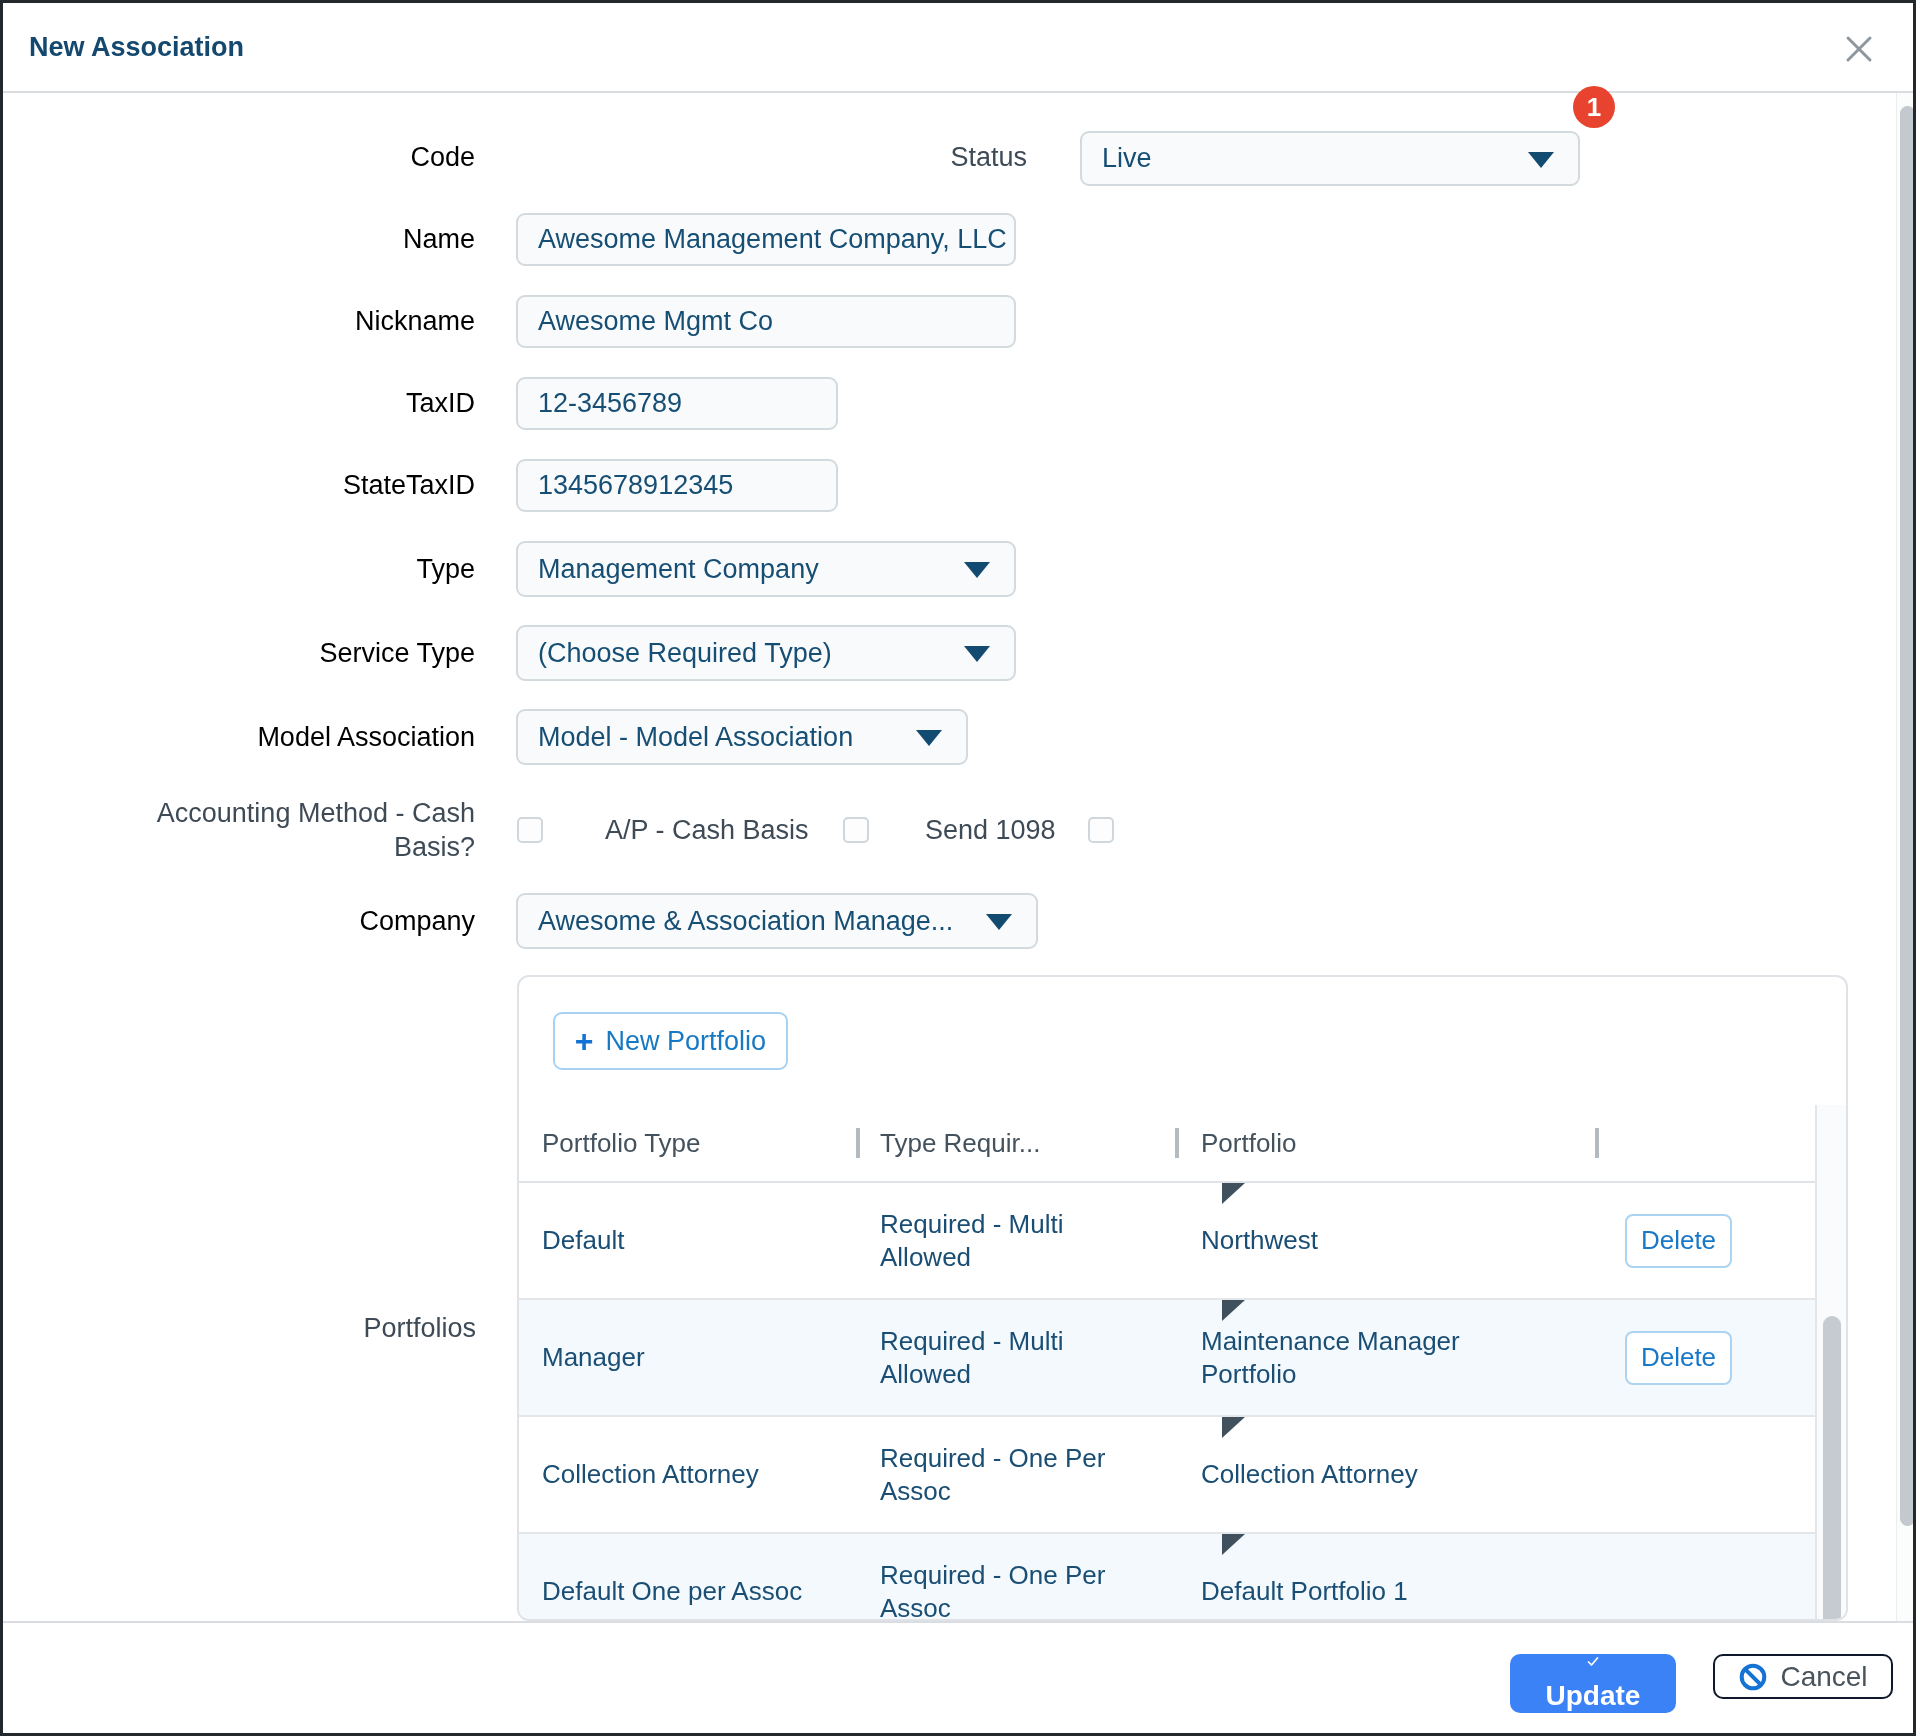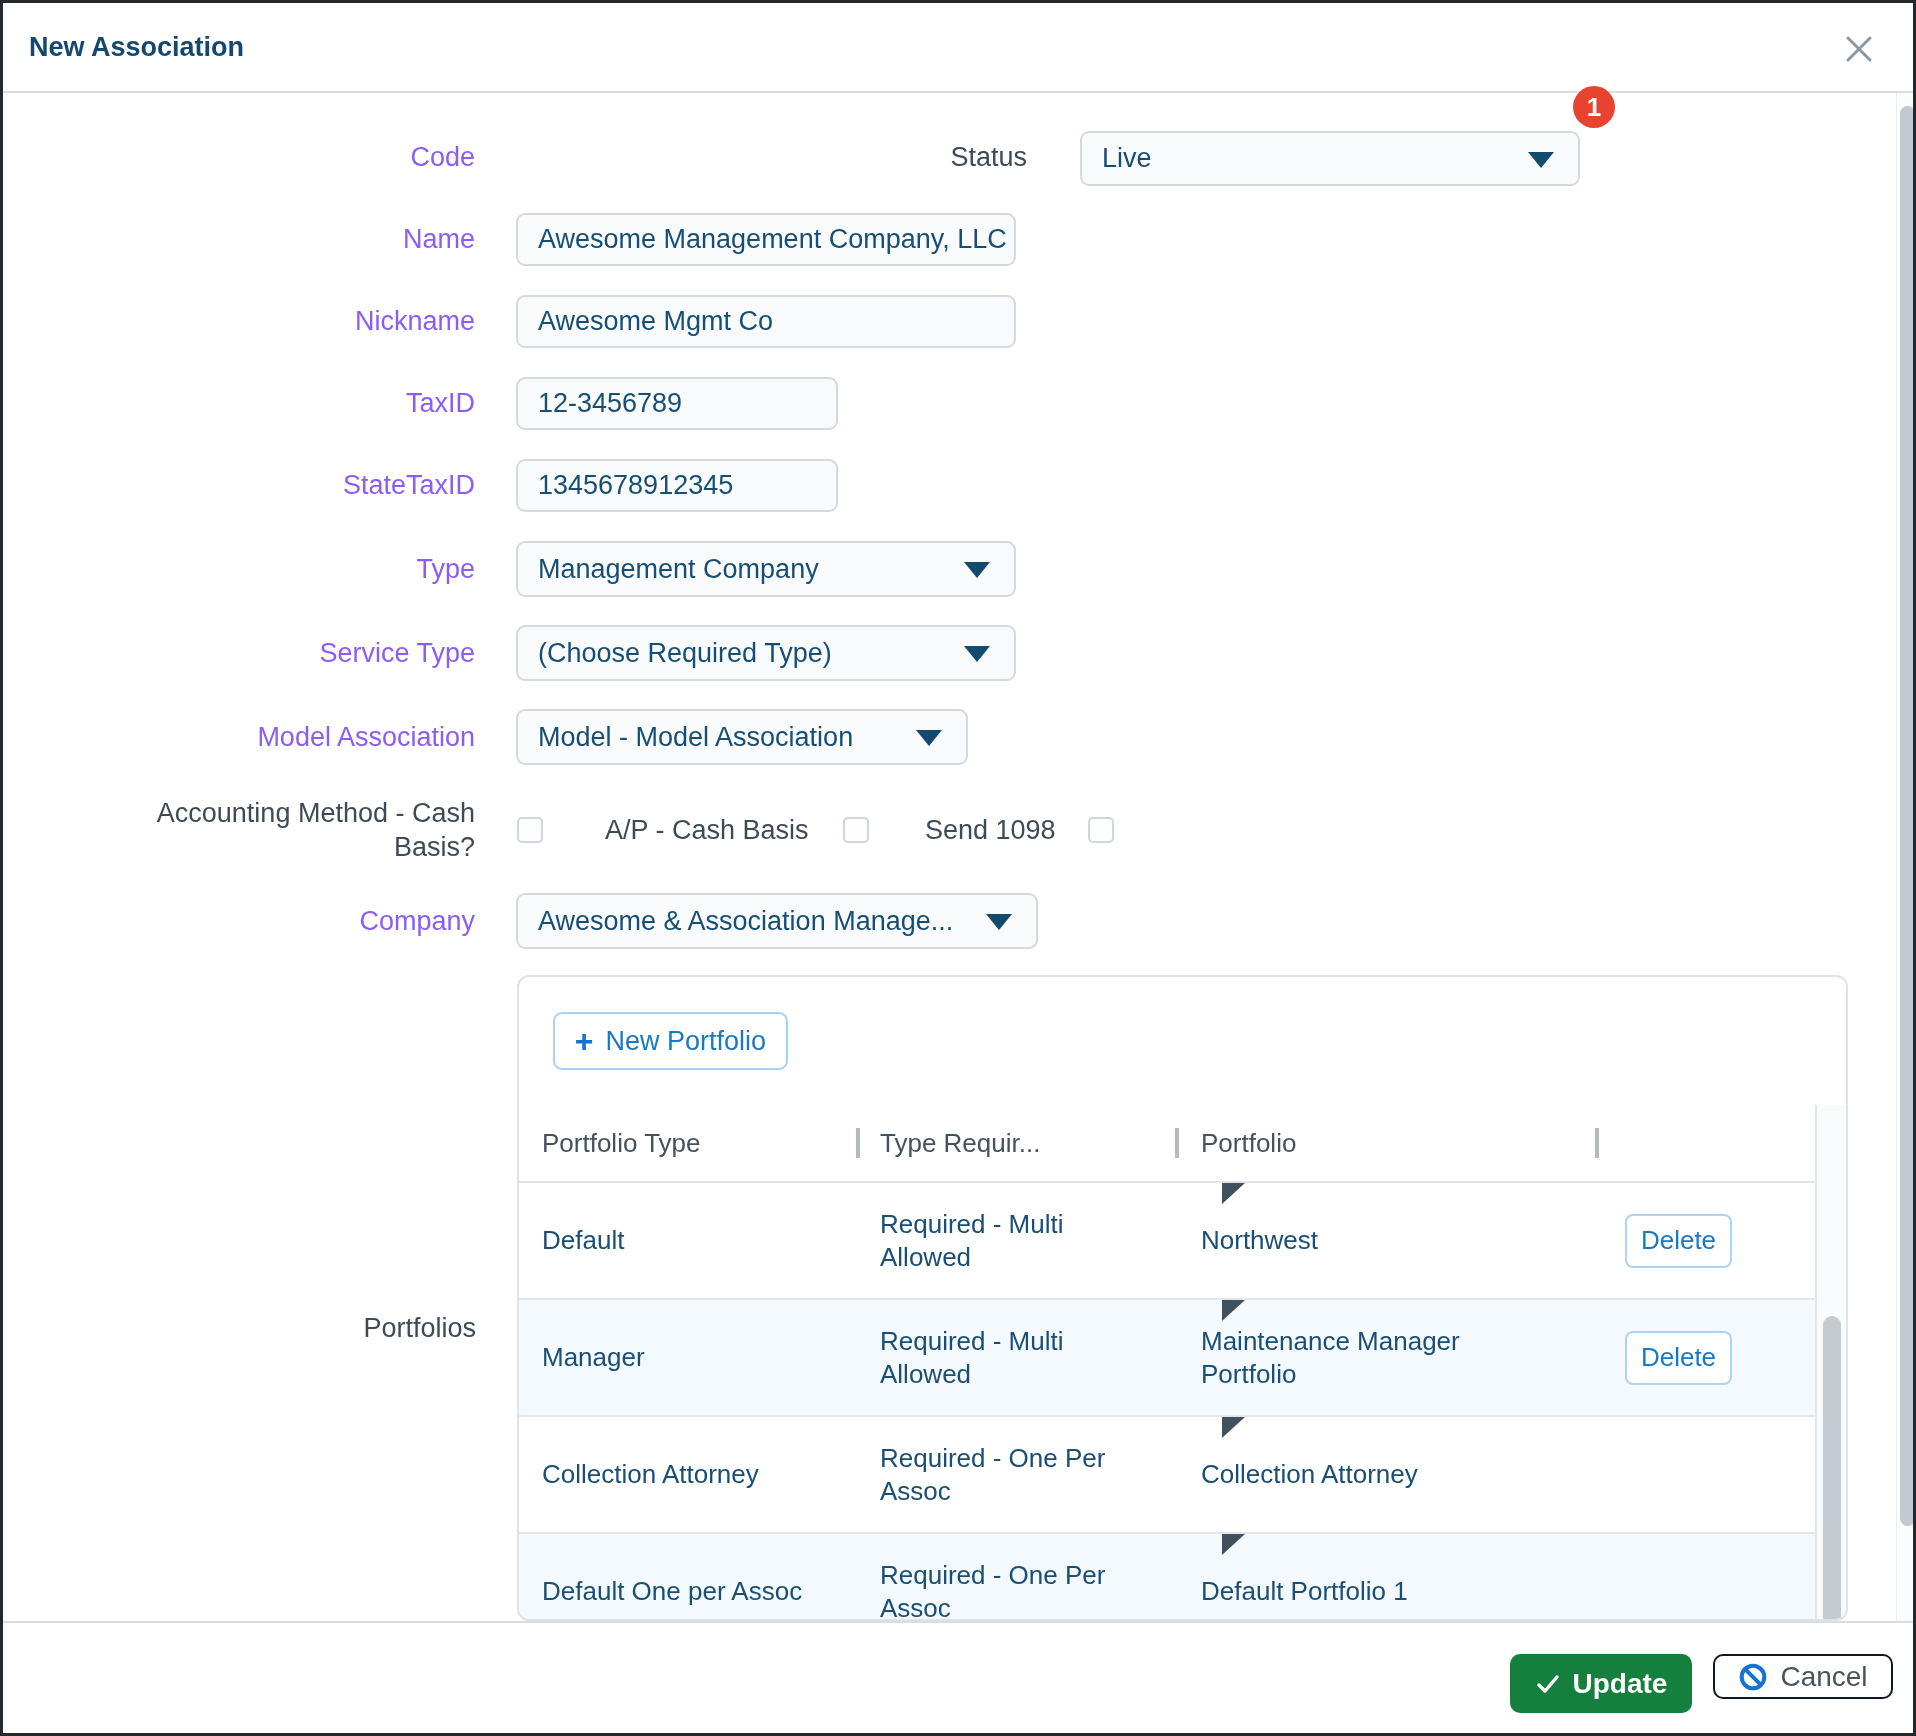--- a/index.html
+++ b/index.html
@@ -10,21 +10,21 @@
   
   .hdr{left:0;top:0;width:100%;height:90px;background:#fff;border-bottom:2px solid #d9dde0;}
   .title{left:26px;top:0;height:88px;line-height:88px;font-size:27px;font-weight:600;color:#15486e;}
   .closex{left:1836px;top:26px;width:40px;height:40px;cursor:pointer;display:flex;align-items:center;justify-content:center;}
 
   
   .badge{left:1570px;top:83px;width:42px;height:42px;border-radius:50%;background:#e8432e;color:#fff;
          font-size:26px;font-weight:700;display:flex;align-items:center;justify-content:center;}
 
   
-  .flabel{width:472px;left:0;text-align:right;color:#8b5cf6;font-size:27px;}
+  .flabel{width:472px;left:0;text-align:right;color:#000000;font-size:27px;}
   .lh53{height:53px;line-height:53px;}
   .lh56{height:56px;line-height:56px;}
   .tbox{background:#f8fafc;border:2px solid #d3dade;border-radius:9px;color:#174e74;font-size:27px;
         padding-left:20px;display:flex;align-items:center;}
   .drop{cursor:pointer;}
   .caret{position:absolute;right:24px;top:50%;margin-top:-7px;width:0;height:0;
          border-left:13px solid transparent;border-right:13px solid transparent;border-top:16px solid #134a70;}
   .chk{width:26px;height:26px;background:#fdfdfe;border:2px solid #cfd6dc;border-radius:5px;cursor:pointer;}
   .chklbl{color:#3e4b57;font-size:27px;line-height:27px;}
 
@@ -47,22 +47,22 @@
   .corner{position:absolute;left:21px;top:0;width:23px;height:21px;background:#40515d;
           clip-path:polygon(0 0,100% 0,0 100%);}
   .delbtn{width:107px;height:54px;background:#fff;border:2px solid #abd4f2;border-radius:8px;
           color:#1878c8;font-size:26px;cursor:pointer;}
   .tsb-track{left:1296px;top:128px;width:33px;height:518px;background:#fafbfc;border-left:2px solid #e3e6e9;}
   .tsb-thumb{left:1304px;top:211px;width:18px;height:345px;border-radius:9px;background:#c5cbd0;cursor:pointer;}
 
   
   .fdiv{left:0;top:1618px;width:100%;height:2px;background:#d9dde1;}
   .foot{left:0;top:1620px;width:100%;height:116px;background:#fff;}
-  .updbtn{left:1507px;top:31px;width:182px;height:59px;background:#15803d;border:none;border-radius:10px;
-          color:#fff;font-size:28px;font-weight:600;display:flex;align-items:center;justify-content:center;gap:12px;cursor:pointer;position:absolute;}
+  .updbtn{left:1507px;top:31px;width:166px;height:59px;background:#3b82f6;border:none;border-radius:10px;
+          color:#fff;font-size:28px;font-weight:600;display:flex;align-items:center;justify-content:center;gap:12px;cursor:pointer;position:absolute;flex-direction:column;}
   .cnlbtn{left:1710px;top:31px;width:180px;height:45px;background:#fff;border:2px solid #0f172a;border-radius:10px;
           color:#49535c;font-size:28px;display:flex;align-items:center;justify-content:center;gap:12px;cursor:pointer;position:absolute;}
 
   
   .msb-track{left:1893px;top:90px;width:20px;height:1528px;background:#fbfcfc;border-left:1px solid #ebedef;}
   .msb-thumb{left:1897px;top:103px;width:15px;height:1420px;border-radius:8px;background:#c3c9ce;cursor:pointer;}
 </style>
 </head>
 <body>
 

